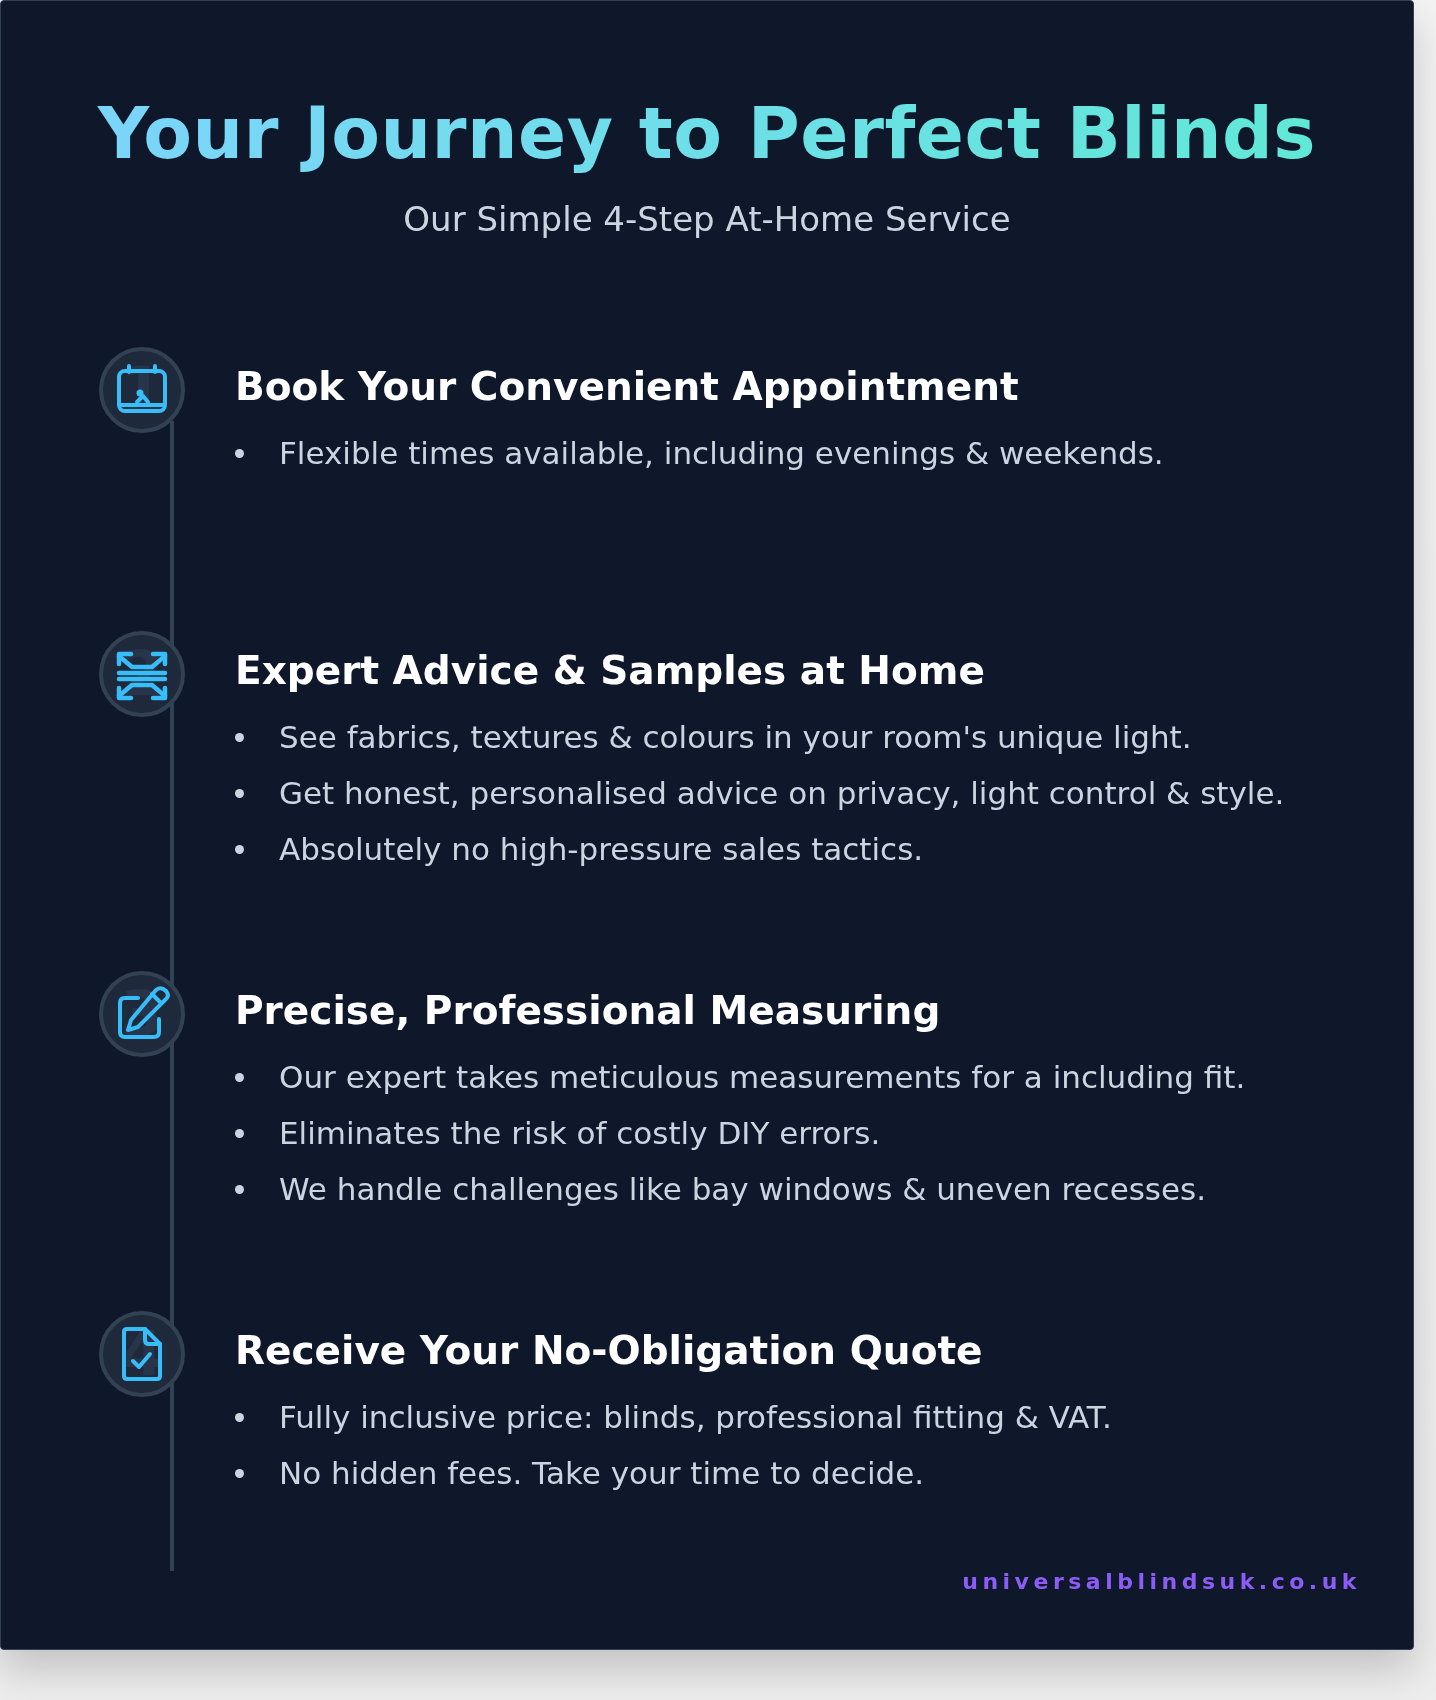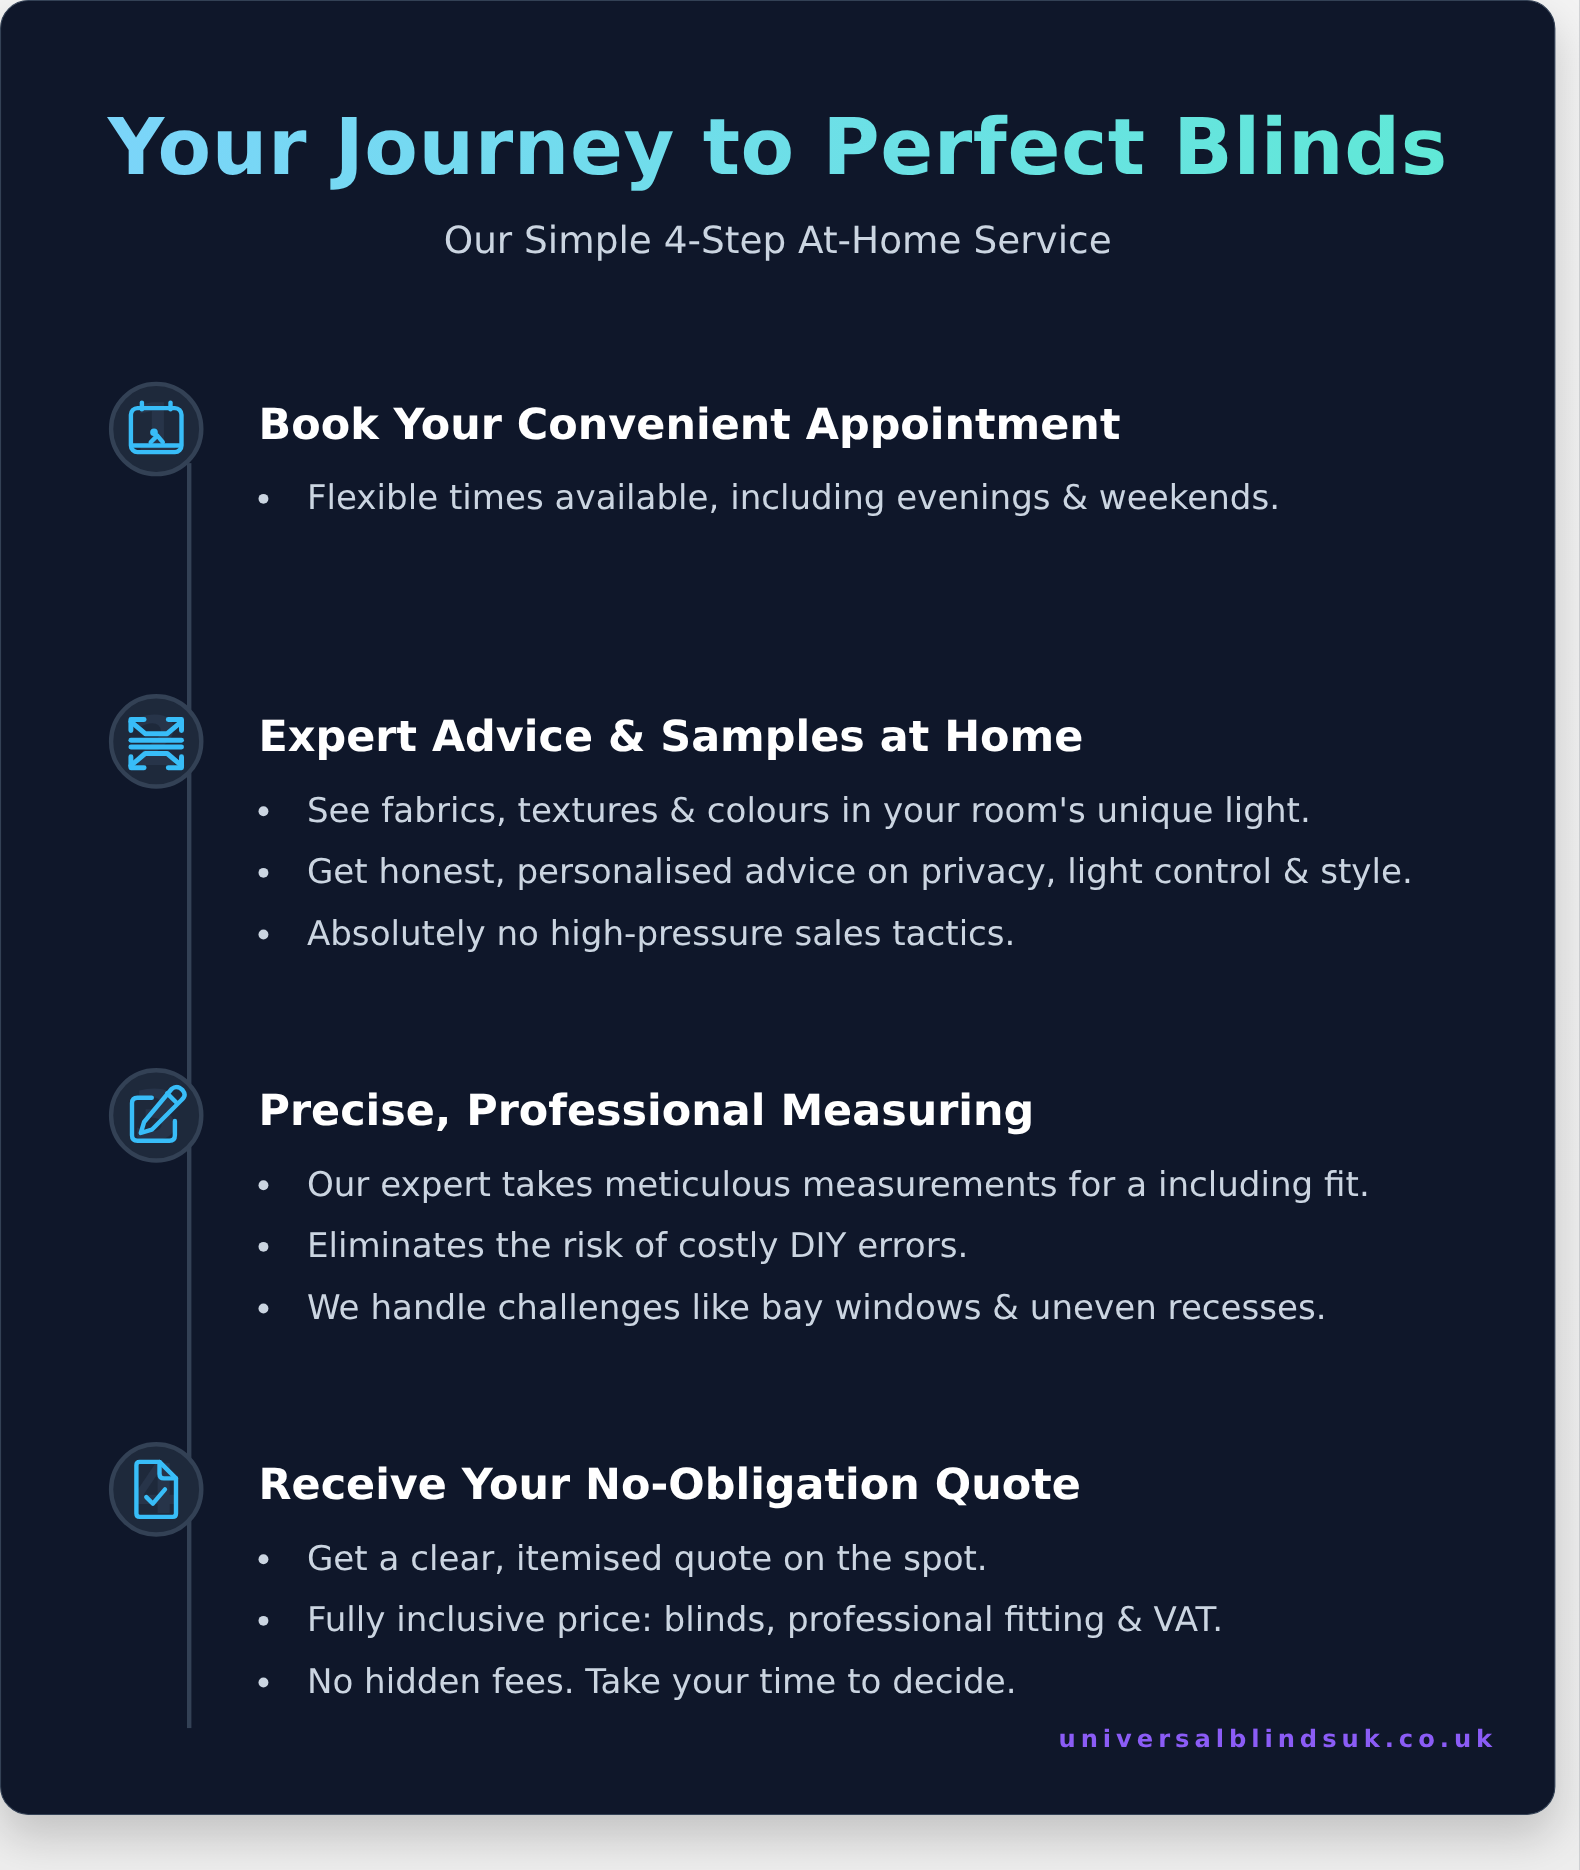--- a/index.html
+++ b/index.html
@@ -6,21 +6,21 @@
   body {
     width:1436px; height:1700px; overflow:hidden;
     background: linear-gradient(180deg,#f3f3f3 0%, #ededed 100%);
     font-family: "DejaVu Sans", sans-serif;
   }
   .card {
     position:absolute; left:0; top:0;
     width:1414px; height:1650px;
     background:#0f172a;
     border:1px solid #334155;
-    border-radius:26px;
+    border-radius:4px;
     box-shadow: 0 20px 40px rgba(0,0,0,0.18);
     box-sizing:border-box;
   }
   .title {
     position:absolute; left:0; right:0; top:88px;
     text-align:center;
     font-size:71px; font-weight:bold; line-height:90px;
     letter-spacing:0.5px;
     background: linear-gradient(90deg,#7dd3fc 0%, #5eead4 100%);
     -webkit-background-clip:text; background-clip:text;
@@ -137,20 +137,19 @@
     <div class="icon-wrap" style="top:1310px">
       <div class="icon-num">4</div>
       <svg viewBox="0 0 56 56" fill="none" stroke="#38bdf8" stroke-width="4" stroke-linecap="round" stroke-linejoin="round">
         <path d="M13 3 L31 3 L46 18 L46 50 Q46 53 43 53 L13 53 Q10 53 10 50 L10 6 Q10 3 13 3 Z"></path>
         <path d="M31 3 L31 14 Q31 18 35 18 L46 18"></path>
         <path d="M19 35 L25 41 L36 28"></path>
       </svg>
     </div>
     <div class="step-heading" style="top:1326px">Receive Your No-Obligation Quote</div>
     <ul class="bullets" style="top:1394px">
-      <li>Get a clear, itemised quote on the spot.</li>
       <li>Fully inclusive price: blinds, professional fitting &amp; VAT.</li>
       <li>No hidden fees. Take your time to decide.</li>
     </ul>
   </div>
 
   <div class="footer">universalblindsuk.co.uk</div>
 </div>
 
 </body></html>

